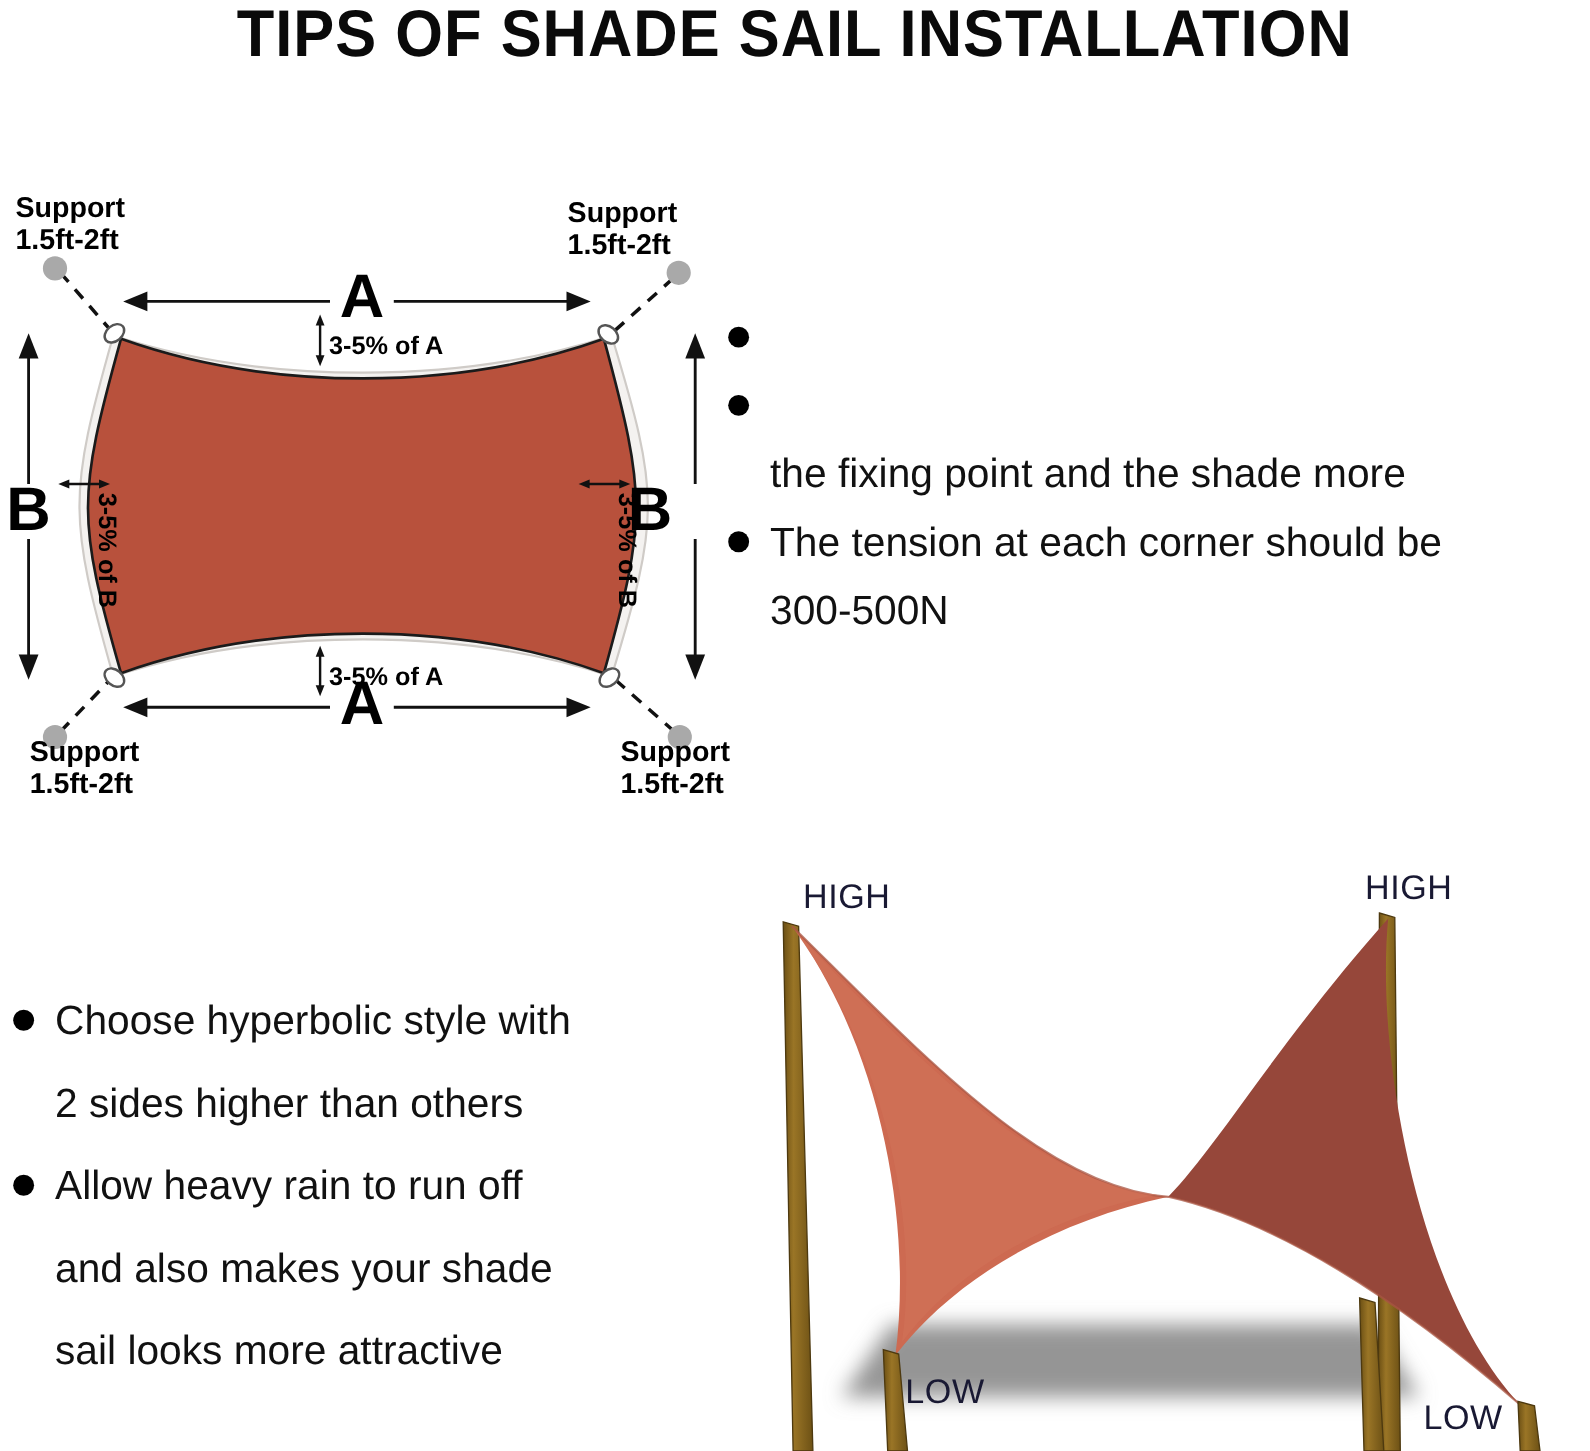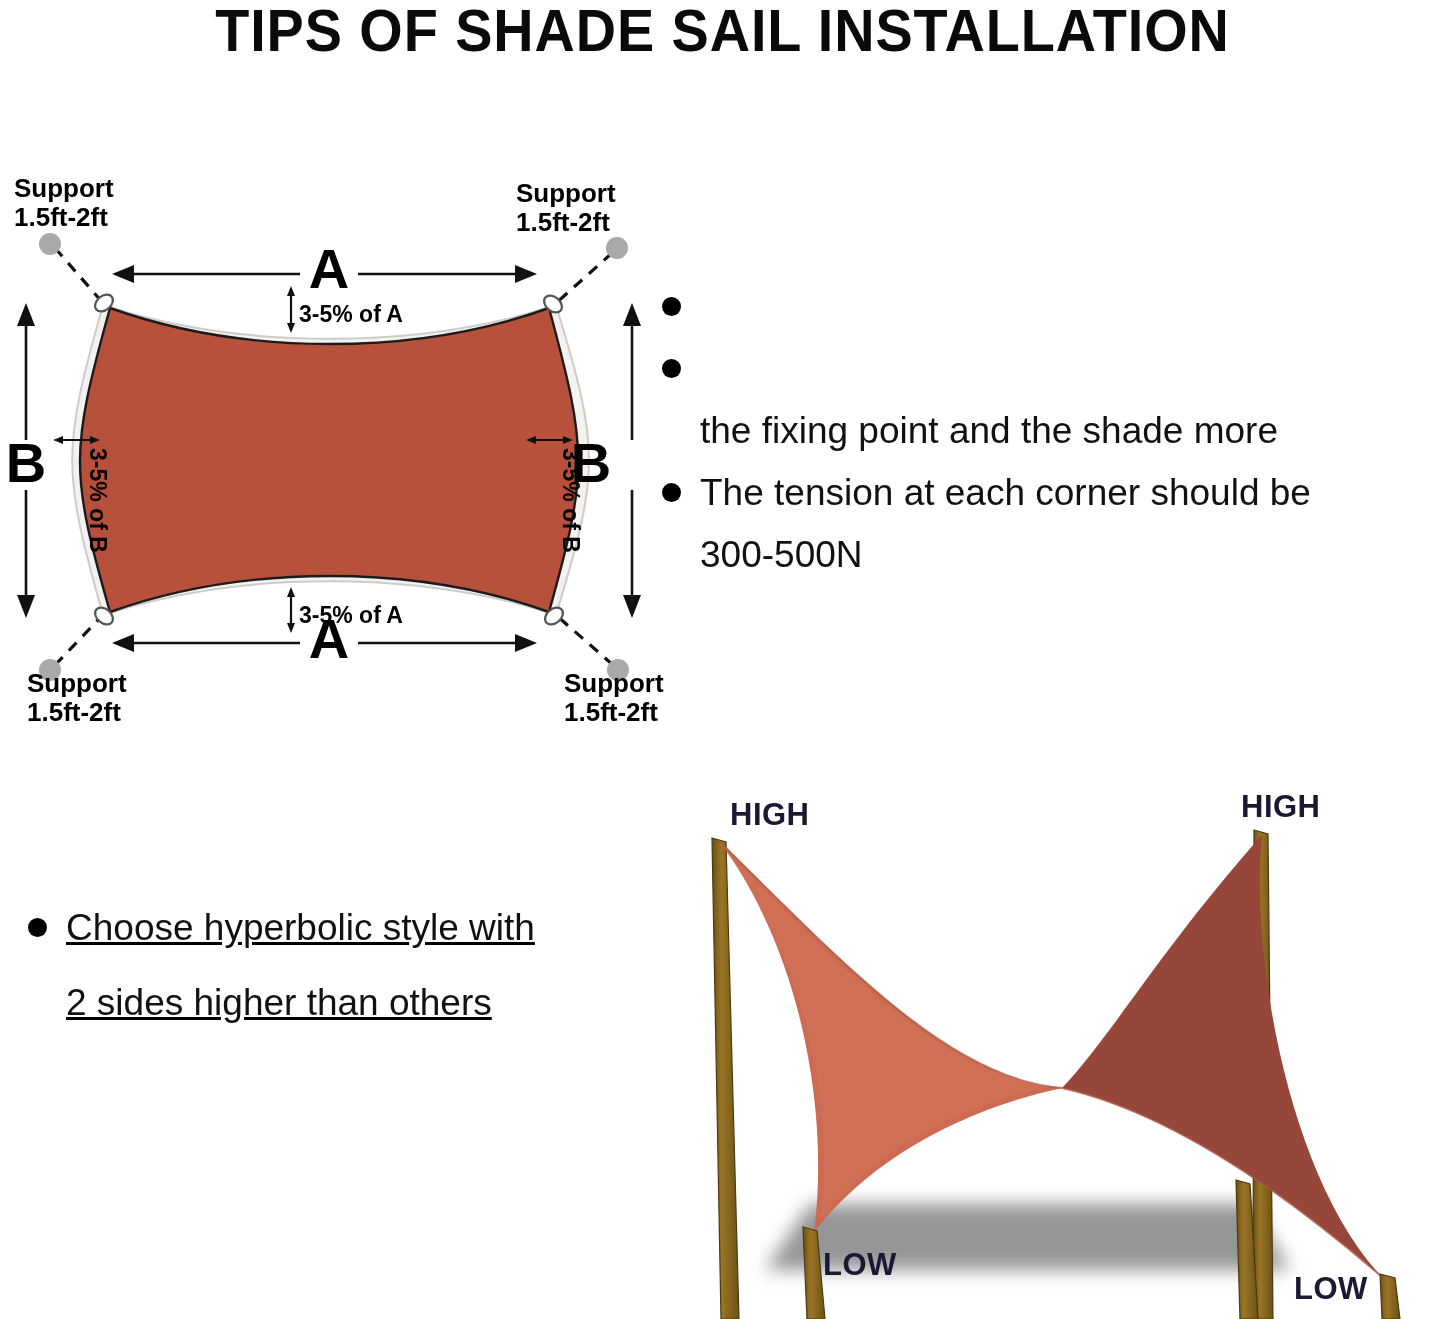--- a/index.html
+++ b/index.html
@@ -37,26 +37,26 @@
     line-height:62px;
     color:#111;
     margin-bottom:0px;
   }
   .bullet-list li .dot{
     position:absolute;left:8px;top:21px;
     width:19px;height:19px;border-radius:50%;
     background:#000;
   }
   #bullets-right{left:654px;top:276px;width:800px;}
-  #bullets-left{left:20px;top:890px;width:620px;text-decoration:underline;}
+  #bullets-left{left:4px;top:890px;width:620px;}
   #bullets-left li{font-size:37px;line-height:75px;}
   #bullets-left li .dot{top:28px;}
 
   
-  #illus{position:absolute;left:690px;top:780px;width:755px;height:539px;font-weight:bold;}
+  #illus{position:absolute;left:690px;top:780px;width:755px;height:539px;}
   #illus svg{display:block;}
   .hl-label{
     font-family:"Liberation Sans","DejaVu Sans",sans-serif;
     font-size:31px;
     fill:#191933;
     letter-spacing:0.5px;
   }
 </style>
 </head>
 <body>
@@ -190,20 +190,26 @@
     <span>The tension at each corner should be</span><br>
     <span>300-500N</span>
   </li>
 </ul>
 
 <ul id="bullets-left" class="bullet-list">
   <li>
     <span class="dot"></span>
     <span>Choose hyperbolic style with</span><br>
     <span>2 sides higher than others</span>
+  </li>
+  <li>
+    <span class="dot"></span>
+    <span>Allow heavy rain to run off</span><br>
+    <span>and also makes your shade</span><br>
+    <span>sail looks more attractive</span>
   </li>
 </ul>
 
 <div id="illus">
 <svg width="755" height="539" viewBox="0 0 755 539" xmlns="http://www.w3.org/2000/svg">
   <defs>
     <filter id="blurShadow" x="-30%" y="-60%" width="160%" height="260%">
       <feGaussianBlur stdDeviation="9"></feGaussianBlur>
     </filter>
     <linearGradient id="poleGrad" x1="0" y1="0" x2="1" y2="0">

